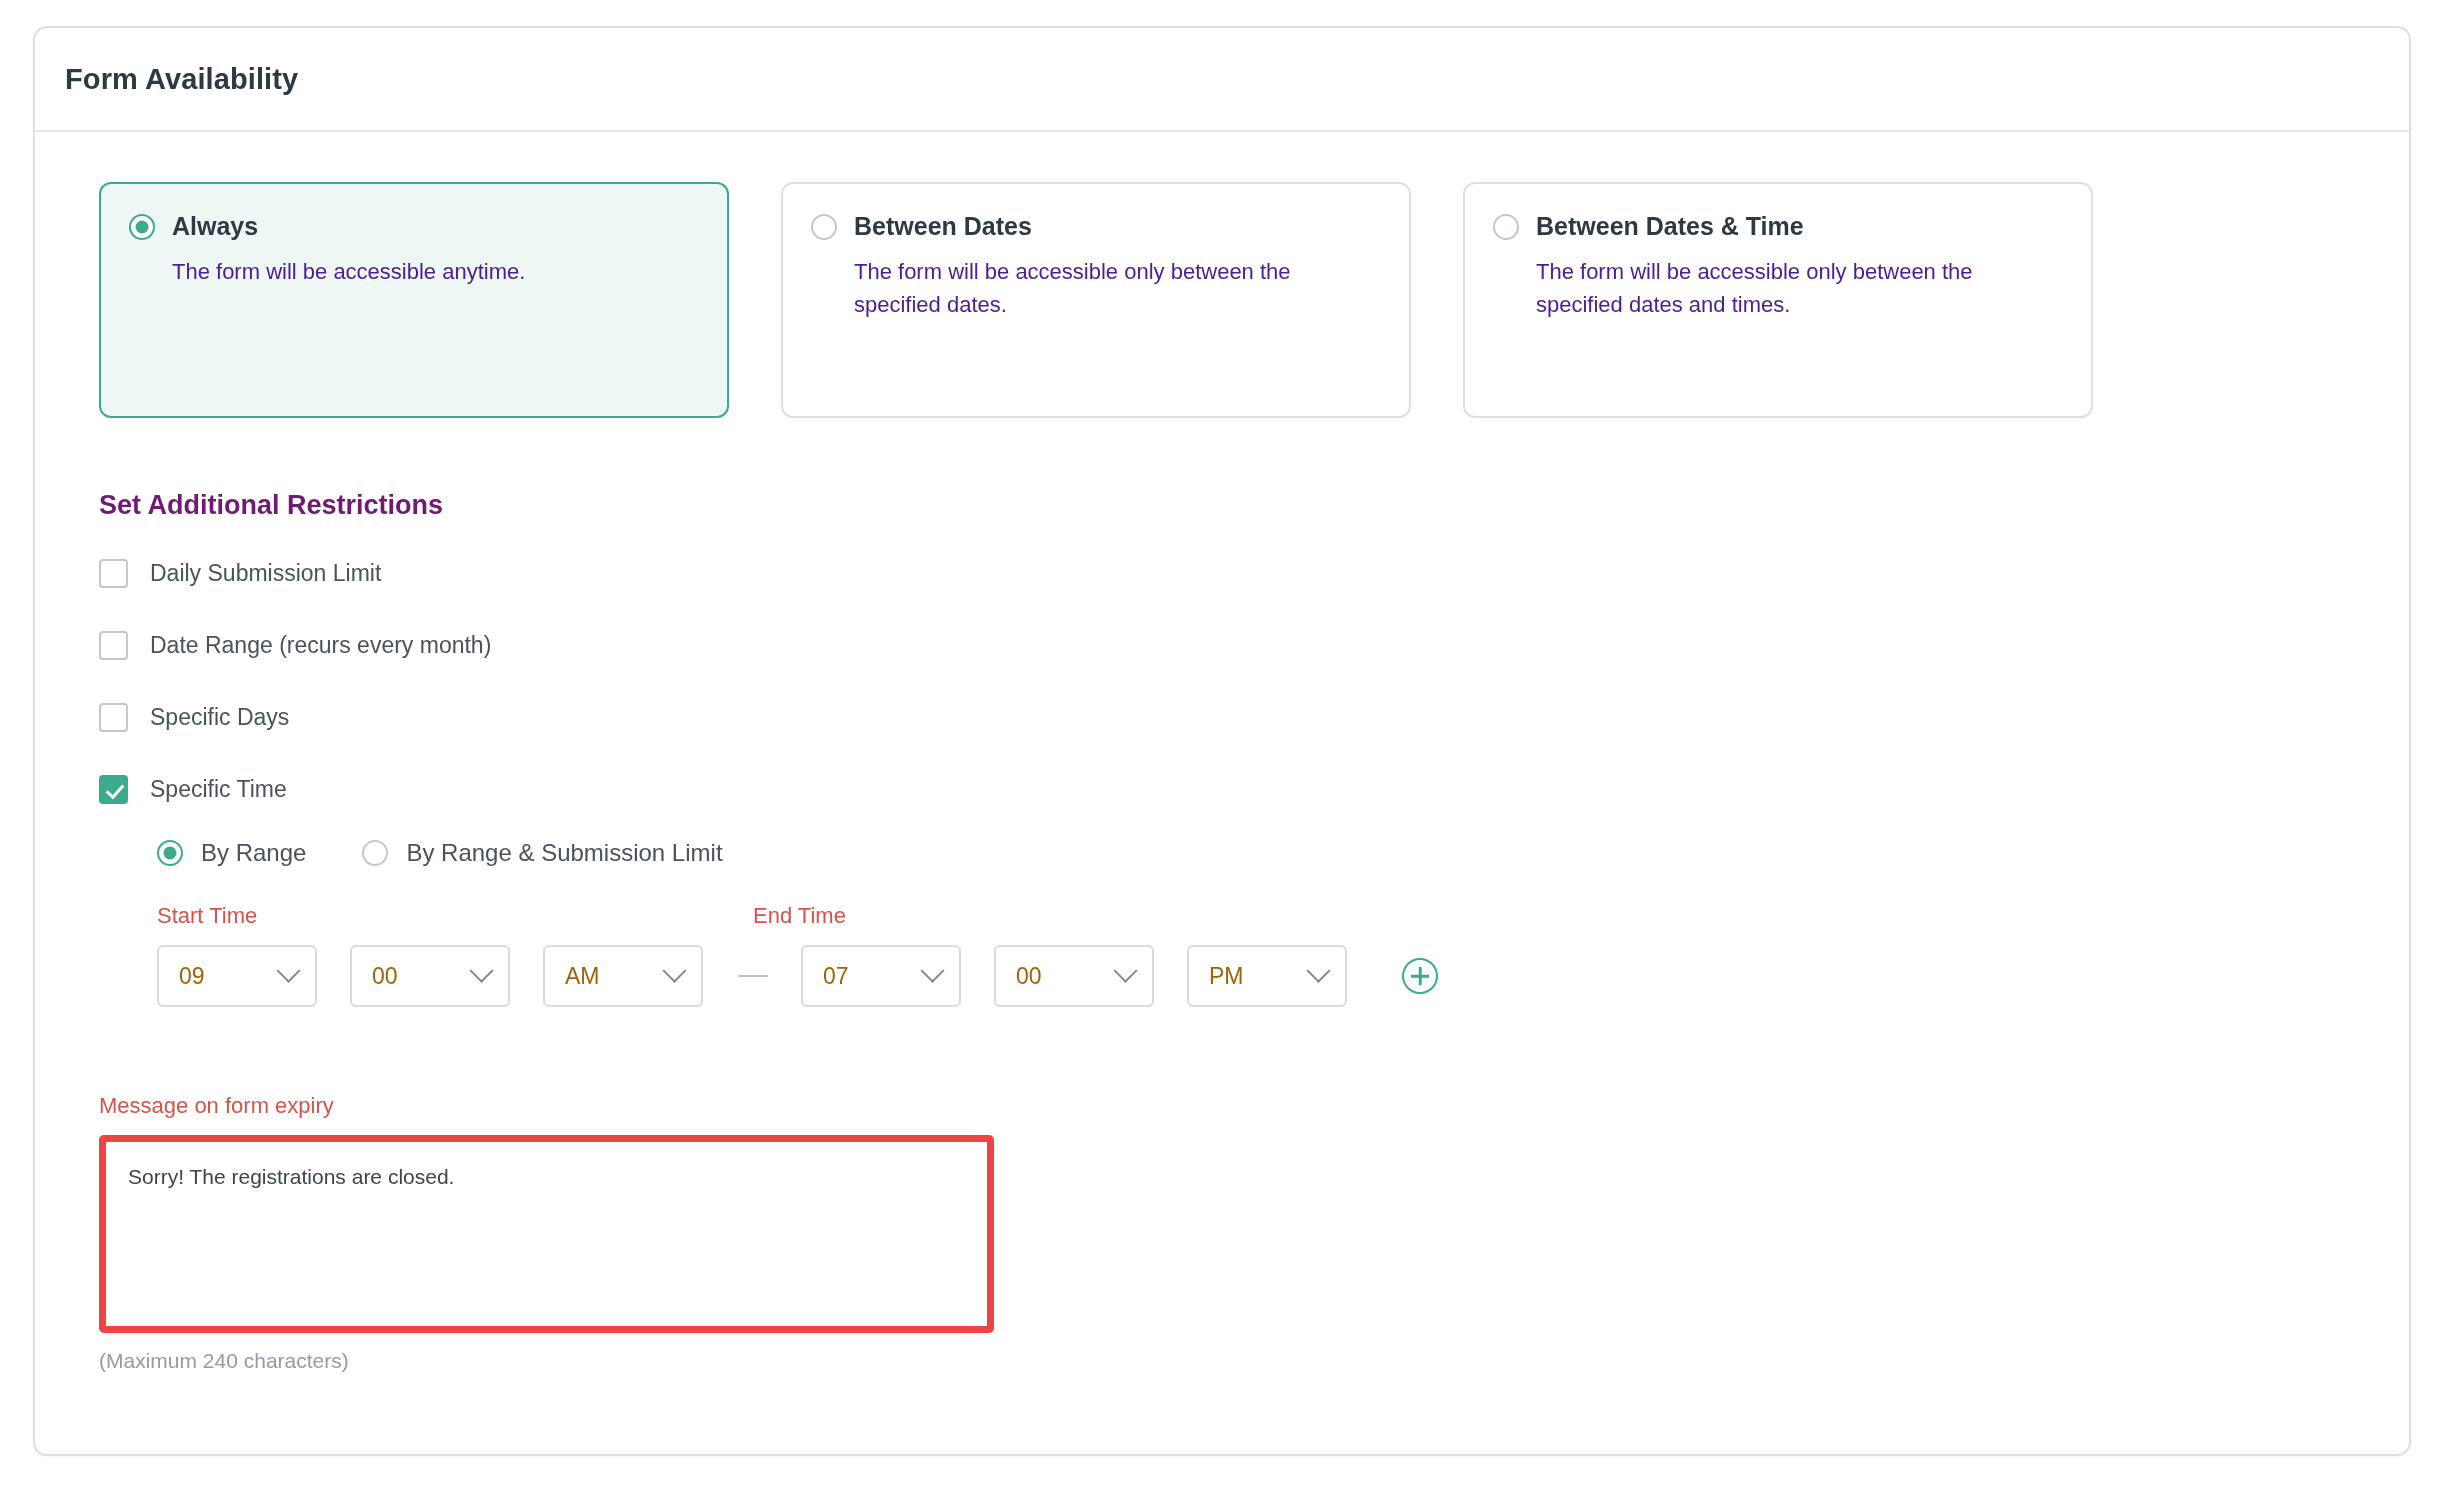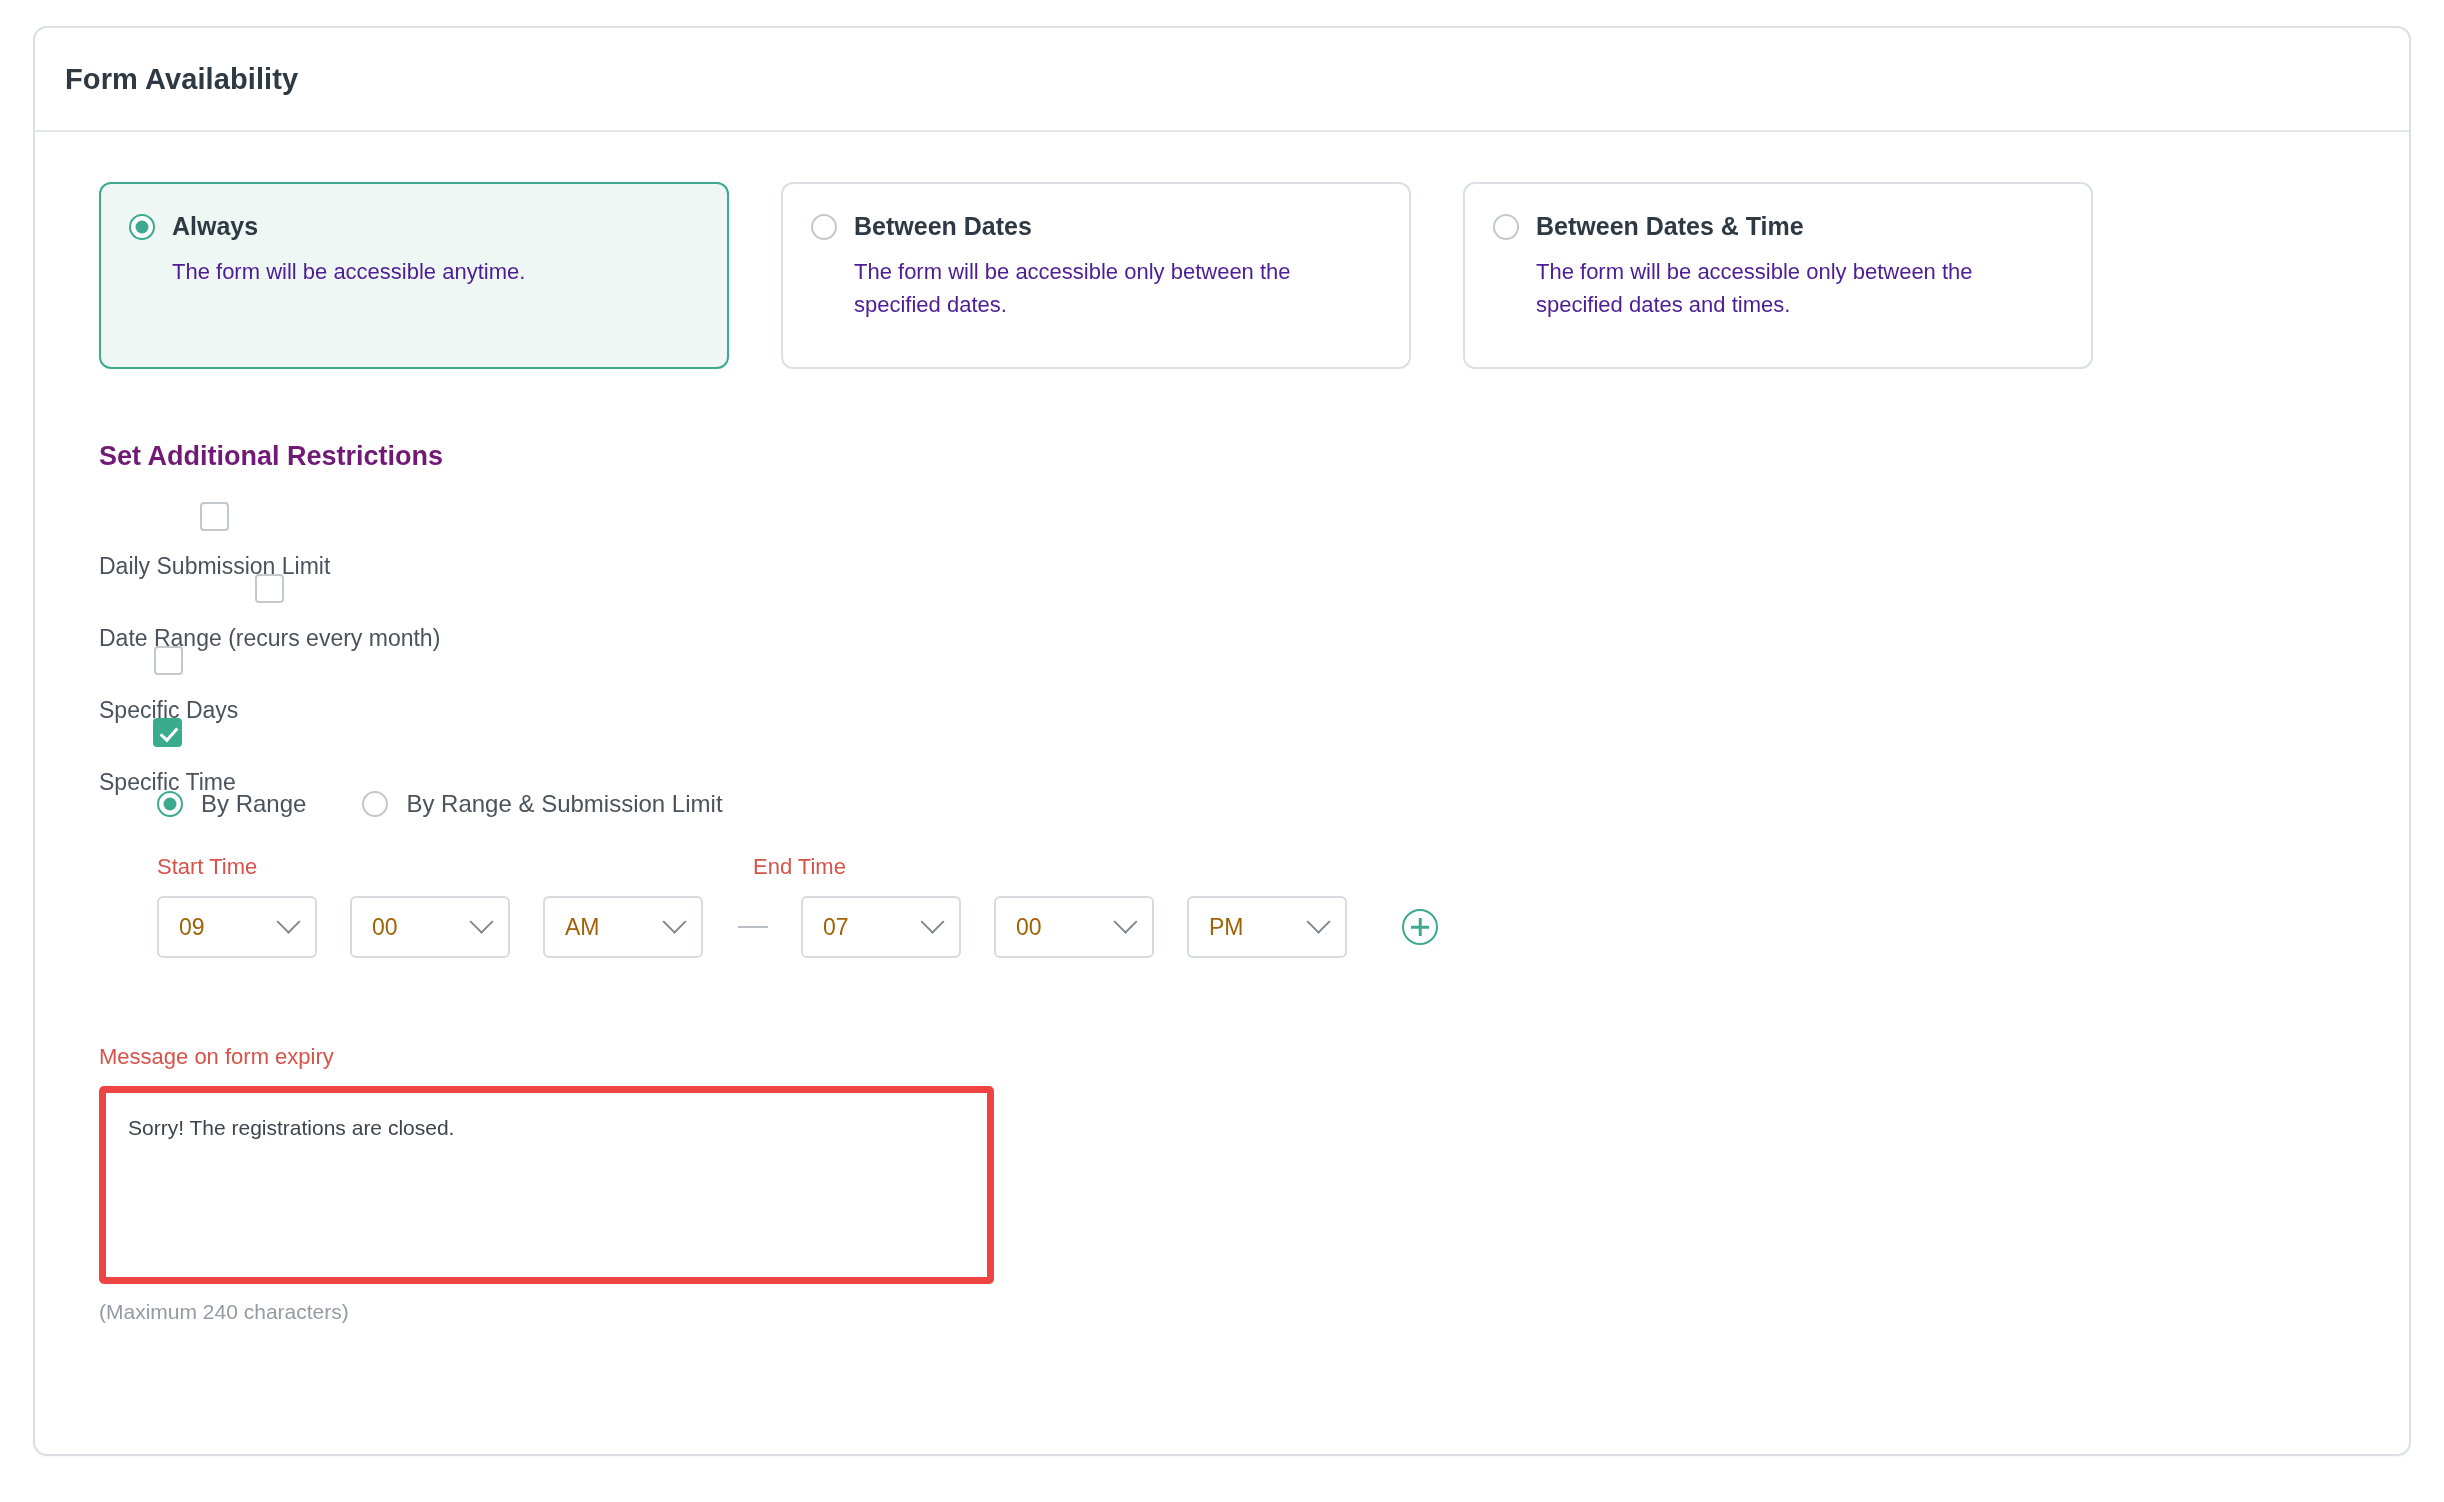--- a/index.html
+++ b/index.html
@@ -57,21 +57,21 @@
     box-sizing: border-box;
   }
 
   
   .option-cards {
     display: flex;
     gap: 52px;
   }
   .opt-card {
     width: 630px;
-    height: 187px;
+    height: 236px;
     box-sizing: border-box;
     border: 2px solid #dcdfe3;
     border-radius: 12px;
     background: #ffffff;
     padding: 28px 30px 0 28px;
     cursor: pointer;
   }
   .opt-card.selected {
     border-color: #3daa90;
     background: #eff7f4;
@@ -132,21 +132,20 @@
   }
 
   .check-row {
     display: flex;
     align-items: center;
     gap: 22px;
     height: 44px;
     margin-bottom: 28px;
     cursor: pointer;
     width: fit-content;
-    flex-direction: column;
   }
   .checkbox {
     width: 29px;
     height: 29px;
     flex: 0 0 29px;
     box-sizing: border-box;
     border: 2px solid #c3c8cd;
     border-radius: 4px;
     background: #ffffff;
     position: relative;

